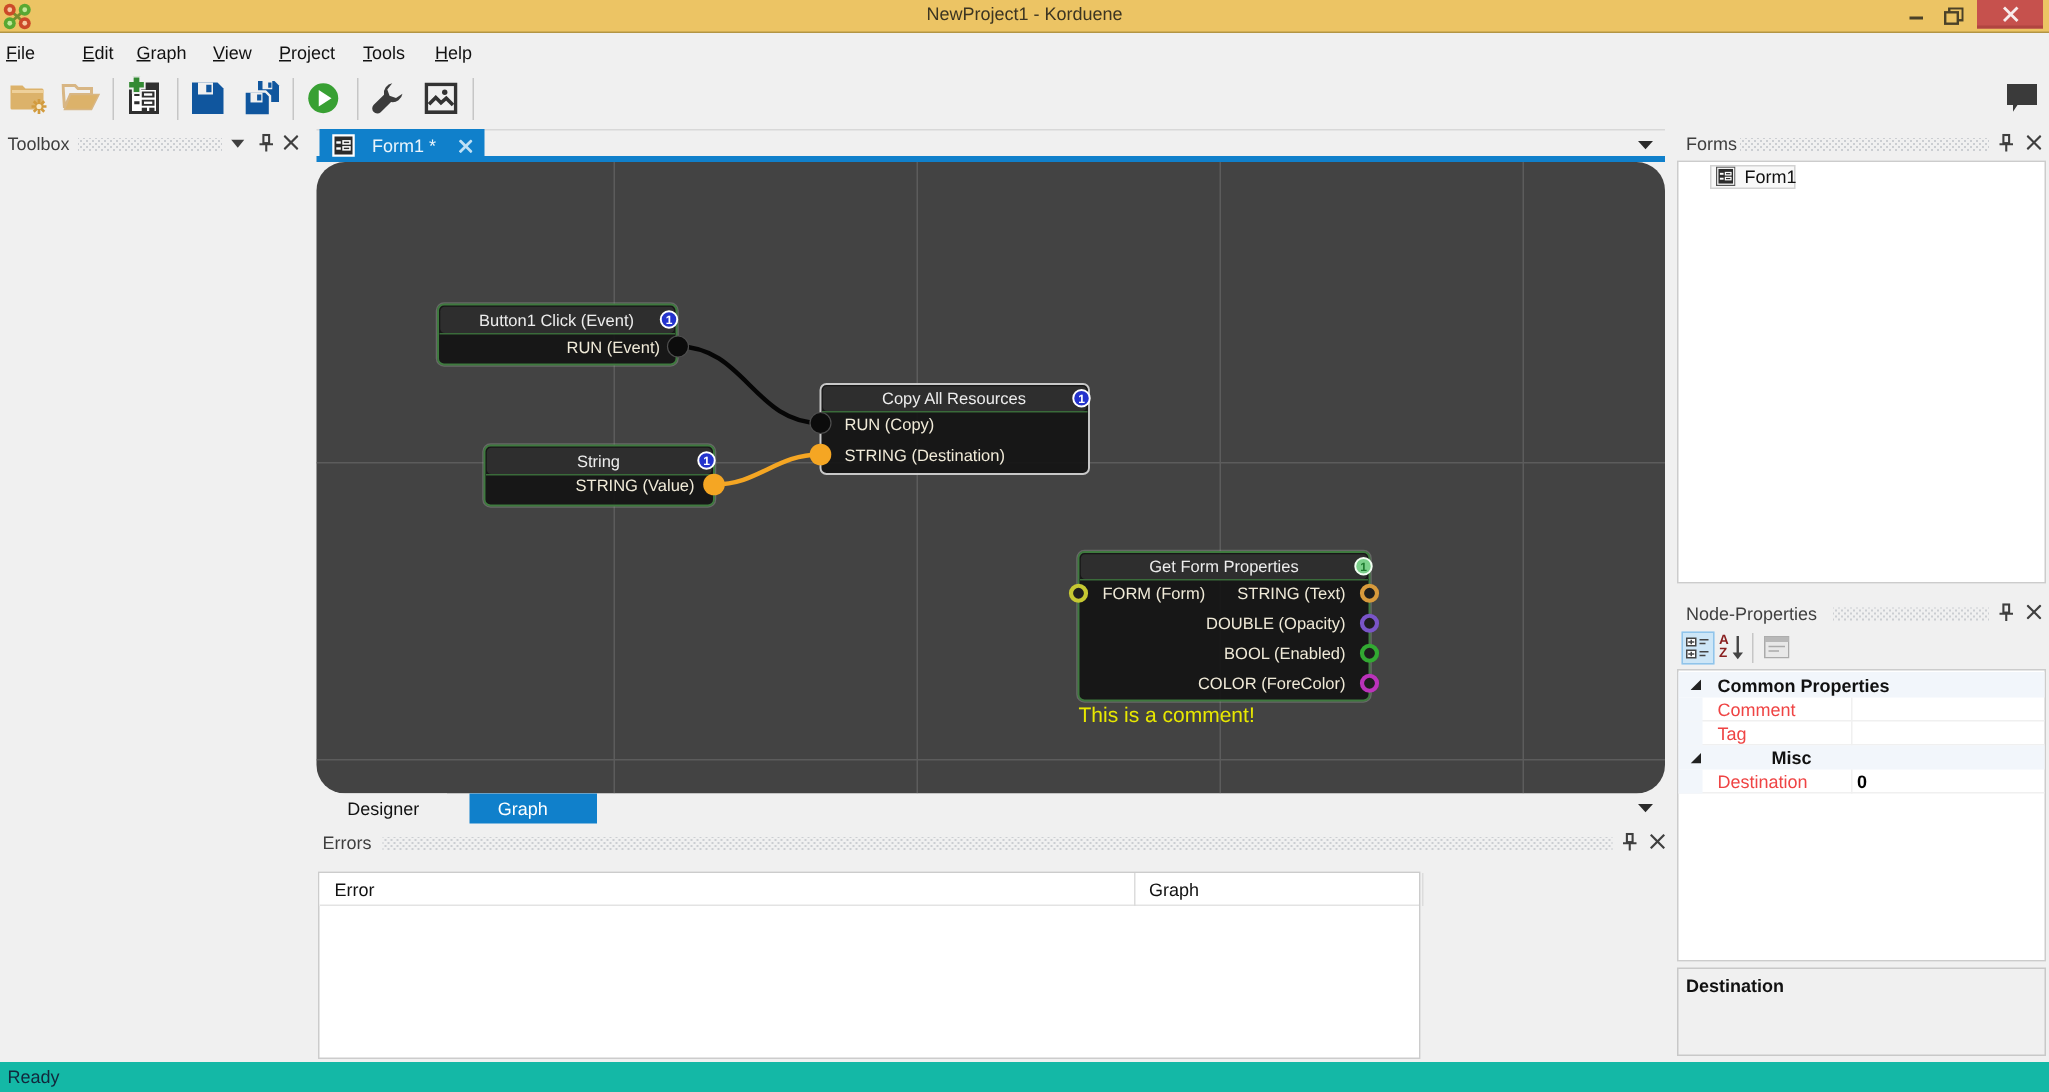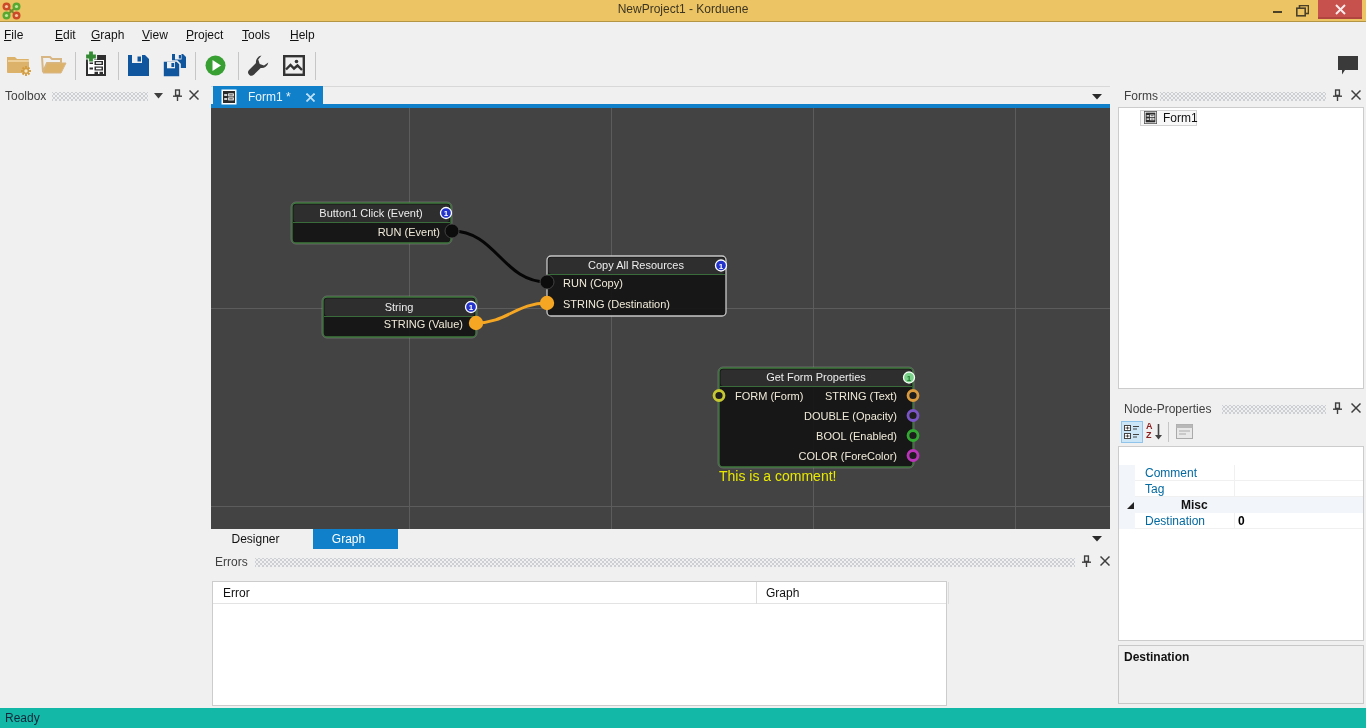--- a/index.html
+++ b/index.html
@@ -28,21 +28,21 @@
   .dots { background-image:radial-gradient(circle, #cbced2 0.7px, transparent 1px),
     radial-gradient(circle, #cbced2 0.7px, transparent 1px);
     background-size:4px 4px; background-position:0 0, 2px 2px; }
 
   
   #tabstrip { position:absolute; left:211px; top:86px; width:899px; height:22px; background:#f0f0f0;
     border-top:1px solid #d8d8d8; }
   #tabstrip-underline { position:absolute; left:211px; top:104px; width:899px; height:4px; background:#1080cb; }
   #tab-form1 { position:absolute; left:213px; top:86px; width:110px; height:22px; background:#1080cb; }
   #tab-form1 .t { position:absolute; left:35px; top:4px; font-size:12px; color:#eaf4fc; }
-  #canvas-wrap { position:absolute; left:211px; top:108px; width:899px; height:421px; background:#434343; }
+  #canvas-wrap { position:absolute; left:211px; top:108px; width:899px; height:421px; background:#434343;border-radius:19px; }
 
   #bottomtabs { position:absolute; left:211px; top:529px; width:899px; height:20px; background:#f0f0f0; }
   #tab-designer { position:absolute; left:2px; top:0; width:85px; height:20px; background:#f0f0f0;
     color:#111; font-size:12px; text-align:center; line-height:20px; }
   #tab-graph { position:absolute; left:102px; top:0; width:85px; height:20px; background:#1080cb; padding-right:14px;
     color:#fff; font-size:12px; text-align:center; line-height:20px; }
 
   
   #errors-table { position:absolute; left:212px; top:581px; width:735px; height:125px; background:#fff;
     border:1px solid #cccccc; }
@@ -50,21 +50,21 @@
     border-bottom:1px solid #e3e3e3; }
   #errors-hdr .c { position:absolute; top:4px; font-size:12px; color:#111; }
   #errors-hdr .v { position:absolute; top:0; width:1px; height:22px; background:#dcdcdc; }
 
   
   .rwhite { position:absolute; left:1118px; width:246px; background:#fff; border:1px solid #cccccc; }
 
   
   .prow { position:absolute; left:0; width:244px; font-size:12px; }
   .pcat { background:#f2f6fb; font-weight:bold; color:#111; }
-  .pname { color:#0369a1; }
+  .pname { color:#ef4444; }
 
   
   #statusbar { position:absolute; left:0; top:708px; width:1366px; height:36px; background:#14b8a6; }
   #statusbar span { position:absolute; left:5px; top:3px; font-size:12px; color:#12273c; }
 </style>
 </head>
 <body>
 
 <div id="titlebar"></div>
 <svg class="abs" style="left:2px;top:2px" width="20" height="18" viewBox="0 0 20 18">
@@ -382,20 +382,26 @@
 </div>
 <div class="abs" style="left:1168px;top:422px;width:1px;height:20px;background:#c6c6c6;"></div>
 <svg class="abs" style="left:1176px;top:424px" width="17" height="15" viewBox="0 0 17 15">
   <rect x="0.5" y="0.5" width="16" height="14" fill="#e8e8e8" stroke="#aaa"></rect>
   <rect x="0.5" y="0.5" width="16" height="3.5" fill="#b8b8b8"></rect>
   <line x1="3" y1="7" x2="14" y2="7" stroke="#aaa"></line>
     <line x1="3" y1="10" x2="10" y2="10" stroke="#aaa"></line>
 </svg>
 
 <div class="rwhite" style="top:446px;height:195px;">
+  <div class="prow pcat" style="top:1px;height:17px;">
+    <svg class="abs" style="left:8px;top:5px" width="7" height="7">
+        <polygon points="7,0 7,7 0,7" fill="#222"></polygon>
+      </svg>
+    <span class="abs" style="left:26px;top:2px;">Common Properties</span>
+  </div>
   <div class="prow" style="top:18px;height:16px;border-bottom:1px solid #f0f0f0;">
     <div class="abs" style="left:0;top:0;width:16px;height:16px;background:#f2f6fb;"></div>
     <div class="abs" style="left:115px;top:0;width:1px;height:16px;background:#f0f0f0;"></div>
     <span class="pname abs" style="left:26px;top:1px;">Comment</span>
   </div>
   <div class="prow" style="top:34px;height:16px;border-bottom:1px solid #f0f0f0;">
     <div class="abs" style="left:0;top:0;width:16px;height:16px;background:#f2f6fb;"></div>
     <div class="abs" style="left:115px;top:0;width:1px;height:16px;background:#f0f0f0;"></div>
     <span class="pname abs" style="left:26px;top:1px;">Tag</span>
   </div>

